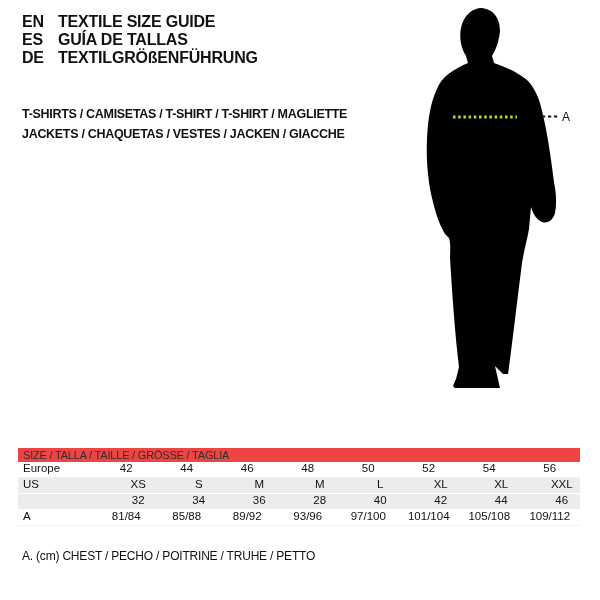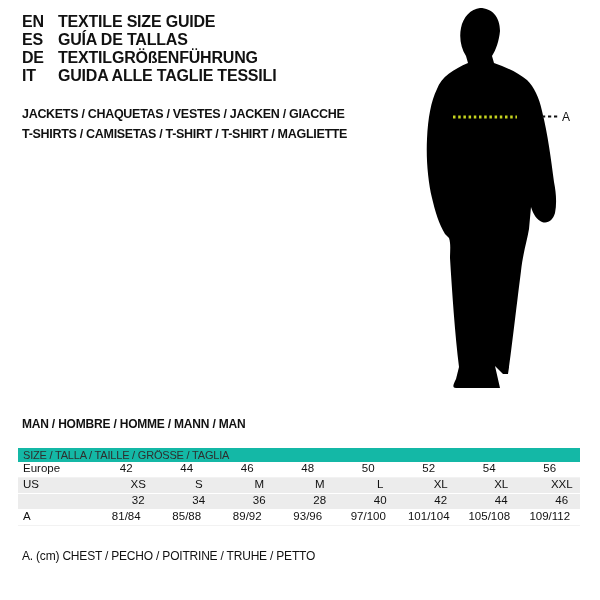--- a/index.html
+++ b/index.html
@@ -21,21 +21,21 @@
   
   .figure-svg { position:absolute; left:420px; top:0; width:180px; height:400px; }
   .measure-label-text { font-family:"Liberation Sans", sans-serif; font-size:12px; fill:#111; }
 
   
   .section-title { position:absolute; left:22px; top:417px;
                    font-weight:bold; font-size:12px; letter-spacing:-0.2px; }
 
   
   .size-table { position:absolute; left:18px; top:448px; width:562px; font-size:11.5px; }
-  .t-header { background:#14b8a6; height:14px; line-height:14px; padding-left:5px;
+  .t-header { background:#ef4444; height:14px; line-height:14px; padding-left:5px;
               font-size:11px; color:#2e2e2e; letter-spacing:-0.2px; }
   .t-row { display:flex; align-items:flex-start; height:16px; box-sizing:border-box; }
   .t-row.plain  { border-bottom:1px solid #f2f2f2; }
   .t-row.shaded { background:#ececec; border-bottom:1px solid #ffffff;gap:24px; }
   .t-label { width:78px; padding-left:5px; box-sizing:border-box; }
   .t-cell { flex:1; text-align:center; }
 
   
   .footnote { position:absolute; left:22px; top:549px;
               font-weight:normal; font-size:12px; letter-spacing:-0.2px; }
@@ -51,29 +51,25 @@
       <span class="lang-title">TEXTILE SIZE GUIDE</span>
     </div>
     <div class="lang-row">
       <span class="lang-code">ES</span>
       <span class="lang-title">GUÍA DE TALLAS</span>
     </div>
     <div class="lang-row">
       <span class="lang-code">DE</span>
       <span class="lang-title">TEXTILGRÖßENFÜHRUNG</span>
     </div>
-    <div class="lang-row">
-      <span class="lang-code">IT</span>
-      <span class="lang-title">GUIDA ALLE TAGLIE TESSILI</span>
-    </div>
   </div>
 
   <div class="cat-block">
+    <div>T-SHIRTS / CAMISETAS / T-SHIRT / T-SHIRT / MAGLIETTE</div>
     <div>JACKETS / CHAQUETAS / VESTES / JACKEN / GIACCHE</div>
-    <div>T-SHIRTS / CAMISETAS / T-SHIRT / T-SHIRT / MAGLIETTE</div>
   </div>
 
   <svg class="figure-svg" viewBox="0 0 180 400">
     <path d="M 60 8
              C 51 9, 43 17, 41 28
              C 39 38, 41 48, 46 56
              L 48 63
              C 34 69, 21 77, 17 89
              C 11 101, 8 118, 7 139
              C 6 159, 8 181, 12 198
@@ -97,21 +93,20 @@
              C 119 97, 114 87, 107 80
              C 99 73, 86 67, 74 63
              L 72 56
              C 76 50, 79 41, 80 31
              C 80 17, 72 8, 60 8 Z" fill="#000000"></path>
     <line x1="33" y1="117" x2="97" y2="117" stroke-width="3" stroke-dasharray="2.5 2.7" stroke="#c6d41f"></line>
     <line x1="122" y1="116.5" x2="138" y2="116.5" stroke-width="1.8" stroke-dasharray="3.2 2.8" stroke="#111111"></line>
     <text class="measure-label-text" x="142" y="121">A</text>
   </svg>
 
-  <div class="section-title">MAN / HOMBRE / HOMME / MANN / MAN</div>
 
   <div class="size-table">
     <div class="t-header">SIZE / TALLA / TAILLE / GRÖSSE / TAGLIA</div>
 
     <div class="t-row plain">
       <div class="t-label">Europe</div>
       <div class="t-cell">42</div>
       <div class="t-cell">44</div>
       <div class="t-cell">46</div>
       <div class="t-cell">48</div>

